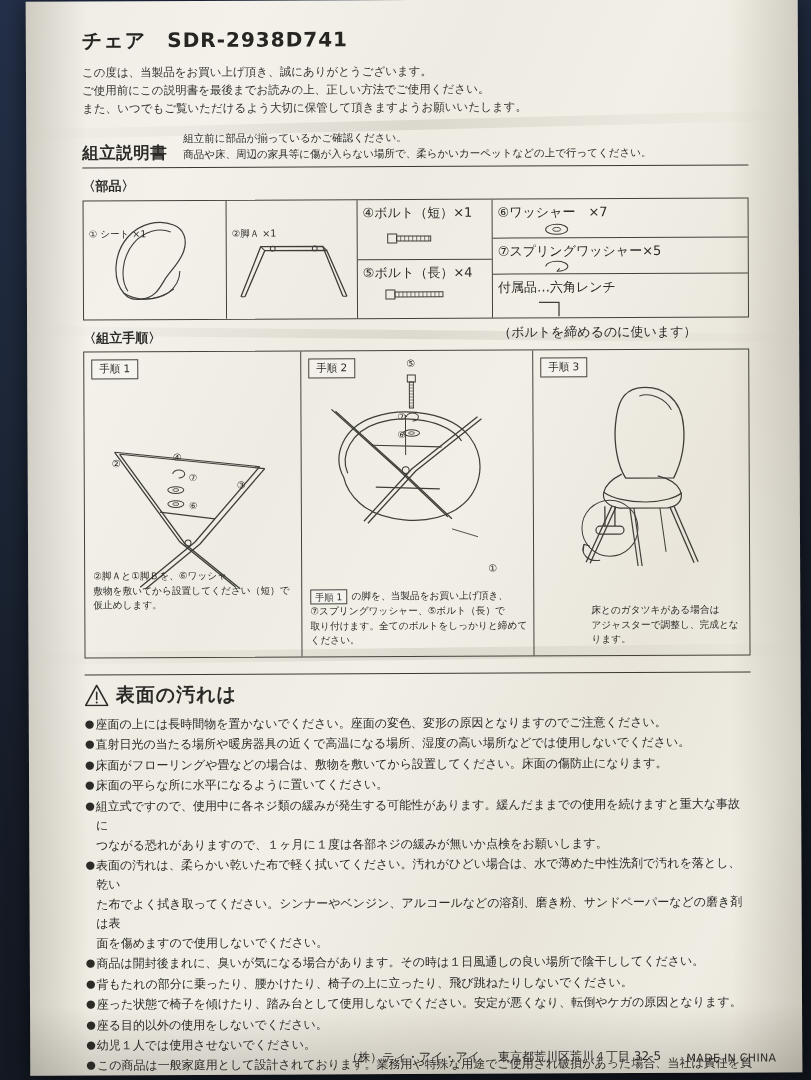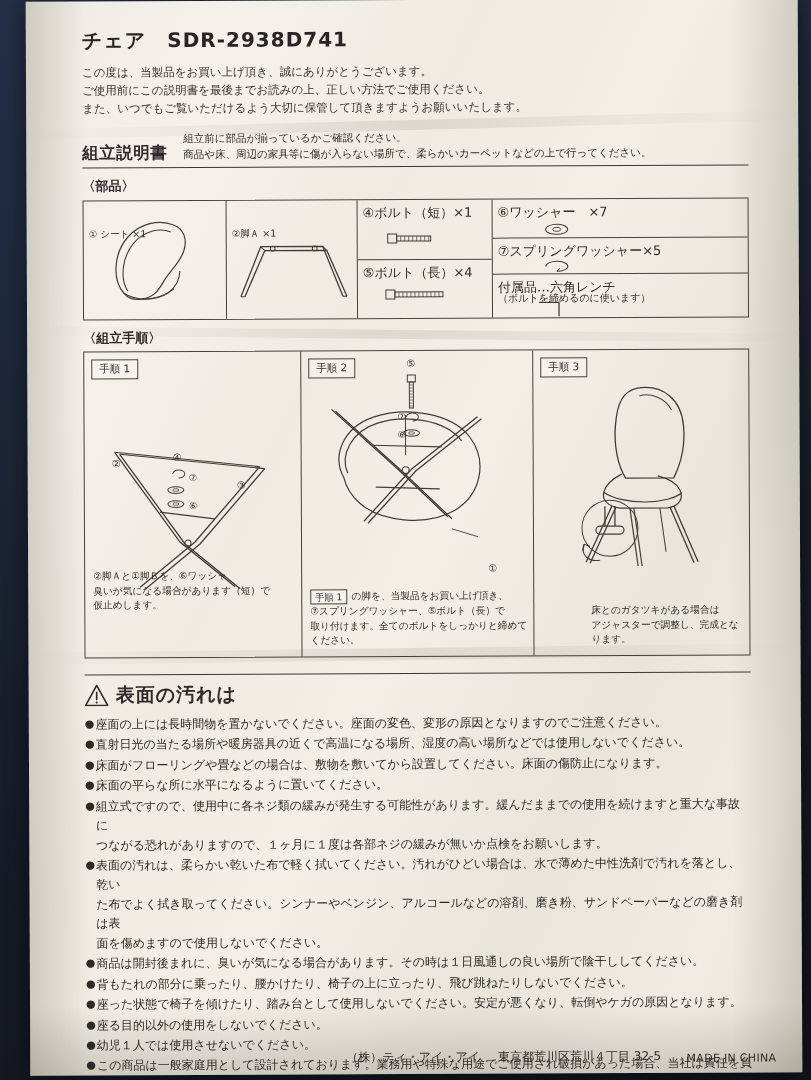--- a/index.html
+++ b/index.html
@@ -108,21 +108,21 @@
   }
   .pcell.w1 { flex: 0 0 142px; }
   .pcell.w2 { flex: 0 0 130px; }
   .pcell.w3 { flex: 0 0 130px; }
   .pcell.w4 { flex: 0 0 134px; }
   .pcell.w5 { flex: 1 1 auto; }
   .split-top { height: 50%; border-bottom: 1.1px solid #45423c; position: relative; }
   .split-bot { height: 50%; position: relative; }
   .sub { position: absolute; left: 5px; top: 4px; font-size: 13px; white-space: nowrap;}
   .sub2 { position: absolute; left: 5px; top: 17px; font-size: 9.5px; white-space: nowrap;}
-  .tiny { font-size: 10px; }
+  .tiny { font-size: 13px; margin-top: 32px; }
   
   .steps {
     margin-top: 4px;
     display: flex;
     border: 1.1px solid #45423c;
     height: 305px;
   }
   .scell {
     border-right: 1.1px solid #45423c;
     position: relative;
@@ -324,21 +324,21 @@
             <path class="ln" stroke-width="1" d="M16 10 a6 4 0 1 1 6 4"></path>
             <ellipse class="ln" stroke-width="1" cx="19" cy="26" rx="8" ry="3.4"></ellipse>
             <ellipse class="ln" stroke-width=".8" cx="19" cy="26" rx="3" ry="1.4"></ellipse>
             <ellipse class="ln" stroke-width="1" cx="19" cy="40" rx="8" ry="3.4"></ellipse>
             <ellipse class="ln" stroke-width=".8" cx="19" cy="40" rx="3" ry="1.4"></ellipse>
           </svg>
           <div style="position:absolute;left:104px;top:120px;font-size:9.5px;">⑦</div>
           <div style="position:absolute;left:104px;top:148px;font-size:9.5px;">⑥</div>
           <div class="stepcap" style="bottom:44px;">
             <div>②脚Ａと①脚Ｂを、⑥ワッシャ</div>
-            <div>臭いが気になる場合があります（短）で</div>
+            <div>敷物を敷いてから設置してください（短）で</div>
             <div>仮止めします。</div>
           </div>
         </div>
 
         <div class="scell s2">
           <div class="steptag">手順 2</div>
           <div style="position:absolute;left:105px;top:7px;font-size:10px;">⑤</div>
           <svg width="60" height="80" style="position:absolute;left:92px;top:22px;">
             <rect class="ln" stroke-width="1" x="14" y="2" width="8" height="7"></rect>
             <rect class="ln" stroke-width="1" x="16" y="9" width="4" height="26"></rect>

